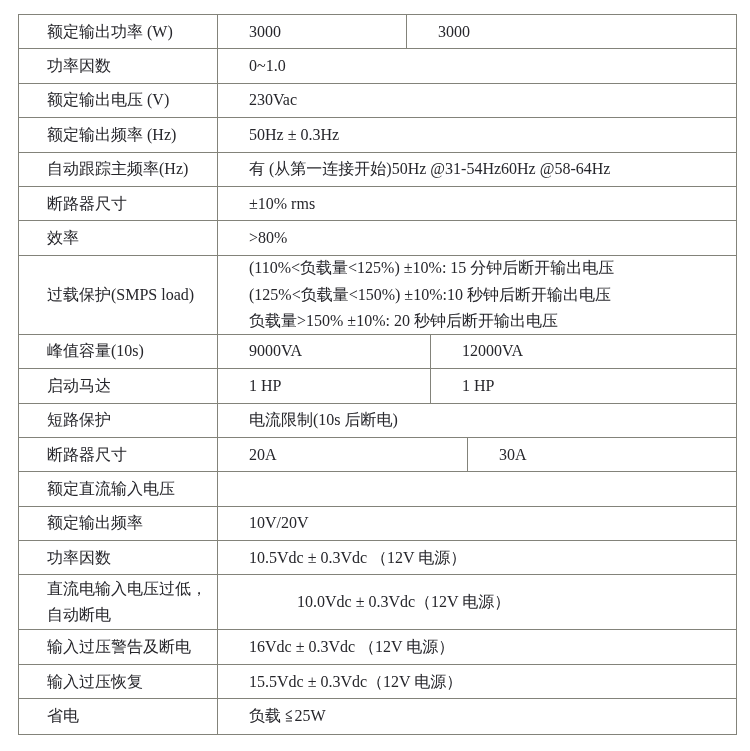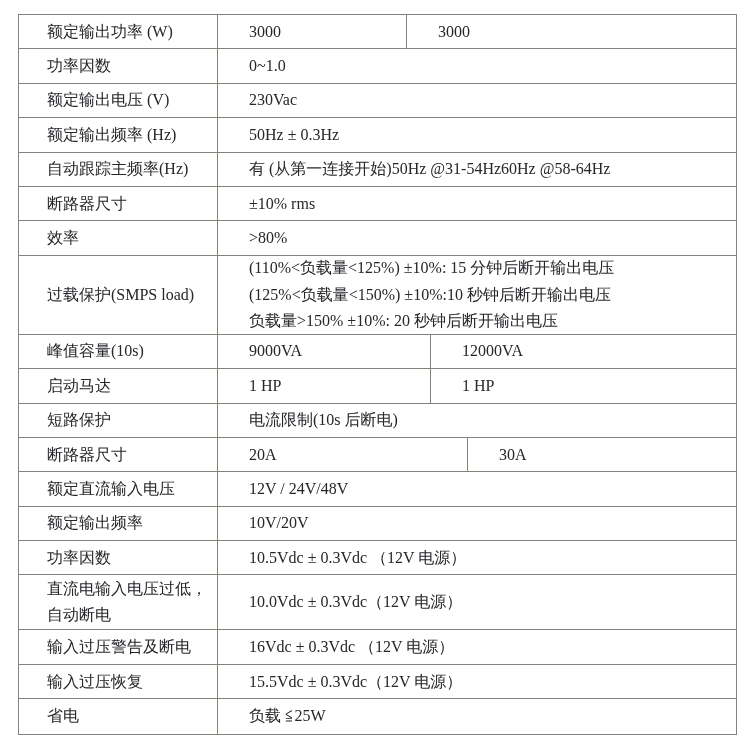--- a/index.html
+++ b/index.html
@@ -24,21 +24,21 @@
     background: #ffffff;
   }
   .tr {
     display: flex;
     box-sizing: border-box;
     border-bottom: 1.5px solid #83837a;
   }
   .tr:last-child { border-bottom: none; }
   .h-std { height: 34.4px; }
   .h-tall { height: 79px; }
-  .h-two { height: 55px; }
+  .h-two { height: 55px; gap: 48px; }
   .td {
     box-sizing: border-box;
     display: flex;
     align-items: center;
     font-size: 16px;
     line-height: 26px;
     overflow: hidden;
   }
   .td.label {
     width: 199px;
@@ -191,23 +191,20 @@
       </div>
     <div class="td val">
         <span>30A</span>
       </div>
   </div>
 
   <div class="tr h-std">
     <div class="td label">
         <span>额定直流输入电压</span>
       </div>
-    <div class="td val">
-        <span>12V / 24V/48V</span>
-      </div>
   </div>
 
   <div class="tr h-std">
     <div class="td label">
         <span>额定输出频率</span>
       </div>
     <div class="td val">
         <span>10V/20V</span>
       </div>
   </div>

